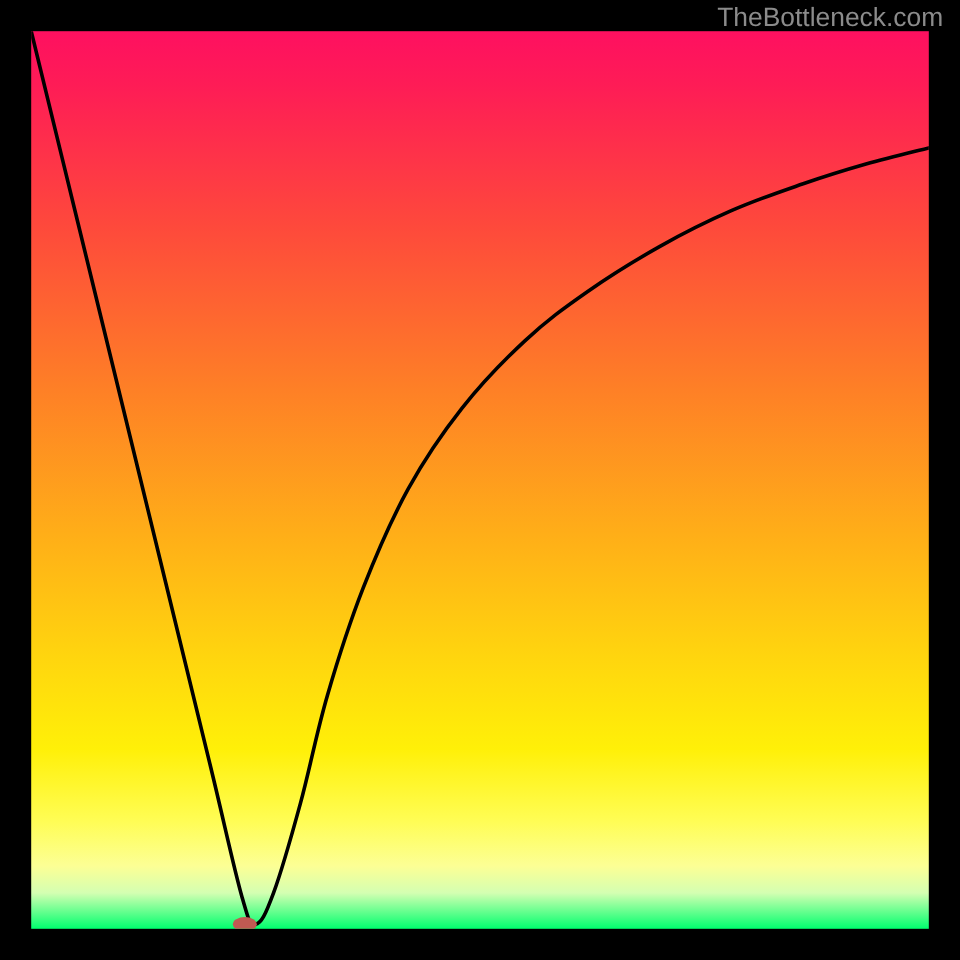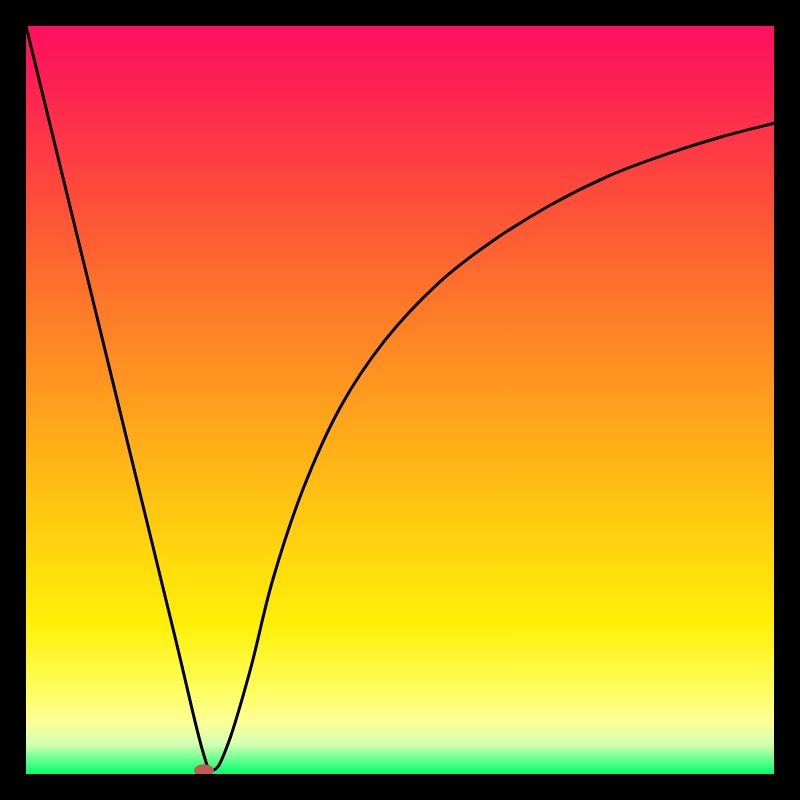--- a/index.html
+++ b/index.html
@@ -59,20 +59,21 @@
     height: 100%;
   }
   .dot {
     fill: #c05a52;
   }
 </style>
 </head>
 <body>
 
 <div class="wrap">
+  <div class="attribution">TheBottleneck.com</div>
 
   <div class="plot-area">
     <div class="gradient"></div>
     <svg class="curve" viewBox="0 0 748 748" preserveAspectRatio="none">
       <path id="curve-path" fill="none" stroke="#000" stroke-width="3" stroke-linejoin="round" stroke-linecap="round" d="M 0,0 C 6.731999999999999,27.601199999999984 23.936,98.13759999999992 37.4,153.33999999999992 C 50.864,208.54239999999993 61.336,251.4776 74.8,306.68 C 88.264,361.8824 98.736,404.81759999999997 112.2,460.02 C 125.664,515.2224 138.1556,566.236 149.6,613.36 C 161.0444,660.484 169.048,698.258 175.78,721.82 C 182.512,745.3820000000001 182.2876,744.9331999999999 187,744.26 C 191.7124,743.5868 195.228,736.2564 201.96,718.08 C 208.692,699.9036000000001 216.32160000000002,672.9008 224.4,643.28 C 232.4784,613.6591999999999 237.4152,585.8335999999999 246.84,553.52 C 256.2648,521.2064 264.6424,494.7272 276.76,463.76 C 288.8776,432.7928 299.34959999999995,408.408 314.15999999999997,381.48 C 328.9704,354.552 341.53679999999997,336.3756 359.03999999999996,314.16 C 376.54319999999996,291.94440000000003 392.5504,275.5632 411.40000000000003,258.06 C 430.24960000000004,240.5568 443.56399999999996,231.05720000000008 463.76,216.92000000000007 C 483.956,202.78280000000007 502.05760000000004,191.6376 523.6,179.51999999999998 C 545.1424000000001,167.40239999999997 561.8976,159.0248 583.44,149.60000000000002 C 604.9824000000001,140.17520000000005 623.084,134.16128000000006 643.28,127.16000000000008 C 663.476,120.15872000000009 676.7904,116.08960000000008 695.64,110.70400000000006 C 714.4896,105.31840000000005 738.5752,99.66352000000002 748,97.24000000000001"></path>
       <ellipse id="marker-dot" class="dot" rx="10" ry="6" cx="178.024" cy="744.26"></ellipse>
     </svg>
   </div>
 </div>
 

